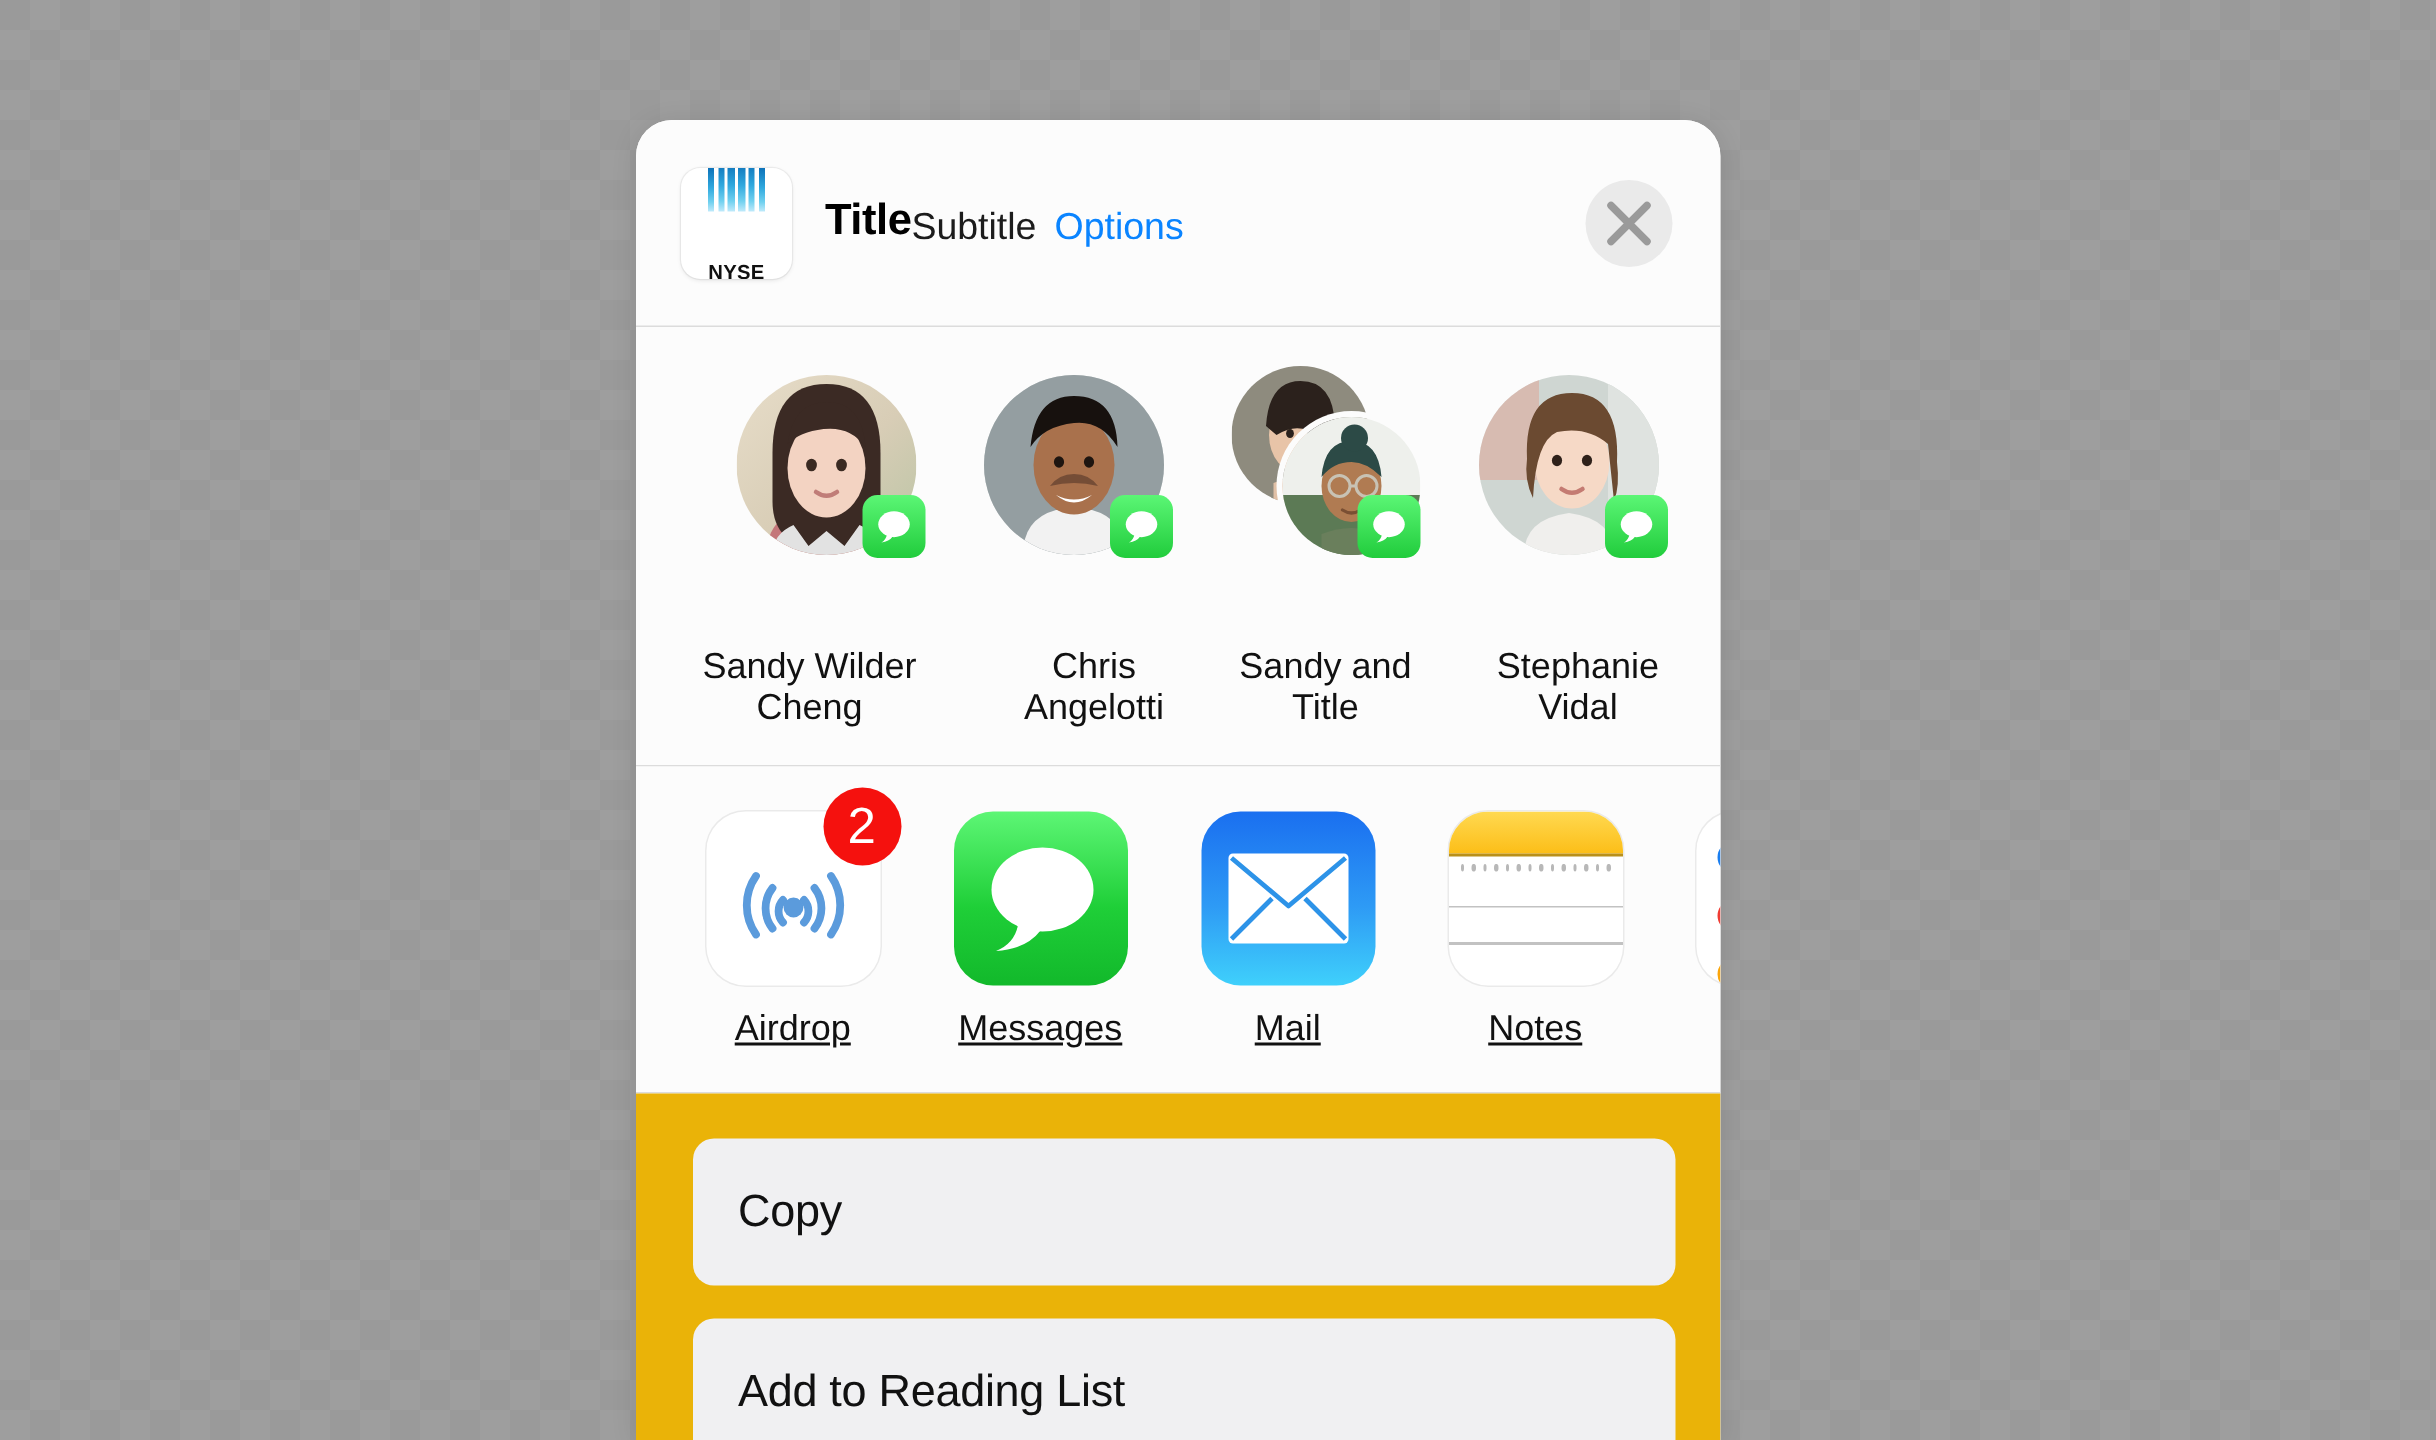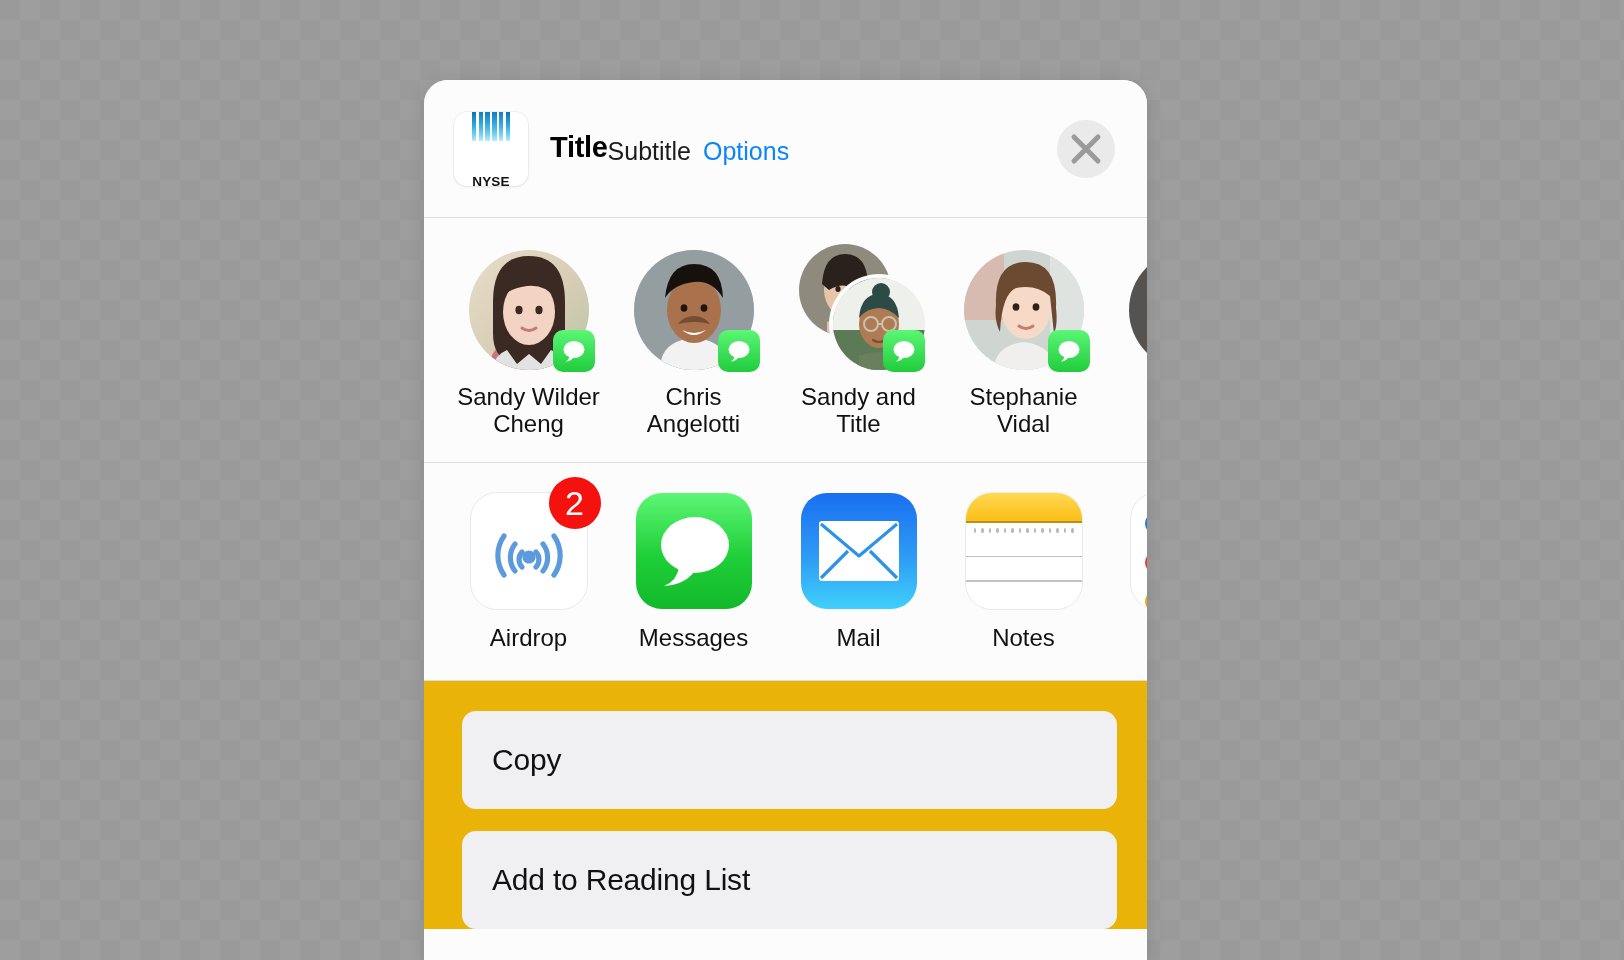--- a/index.html
+++ b/index.html
@@ -138,22 +138,23 @@
     gap: 0;
     padding: 32px 0 24px 0;
     border-bottom: 1.4px solid #dcdcdc;
     overflow: hidden;
     background: #fcfcfc;
   }
   .contact {
     flex: 0 0 165px;
     display: flex;
     flex-direction: column;
-    align-items: center;
+    align-items: flex-end;
     cursor: pointer;
+    gap: 48px;
   }
   .contact:first-child { margin-left: 22px; }
 
   .avatar-wrap {
     position: relative;
     width: 120px;
     height: 120px;
   }
   .avatar {
     width: 120px;
@@ -297,20 +298,21 @@
     justify-content: center;
     line-height: 1;
   }
 
   .app-label {
     margin-top: 16px;
     font-size: 24px;
     color: #111;
     text-align: center;
     line-height: 1.12;
+    text-decoration: underline;
   }
 
   
   .actions {
     padding: 30px 30px 0 38px;
     background: #eab308;
   }
   .action-row {
     height: 98px;
     background: #f0f0f2;

